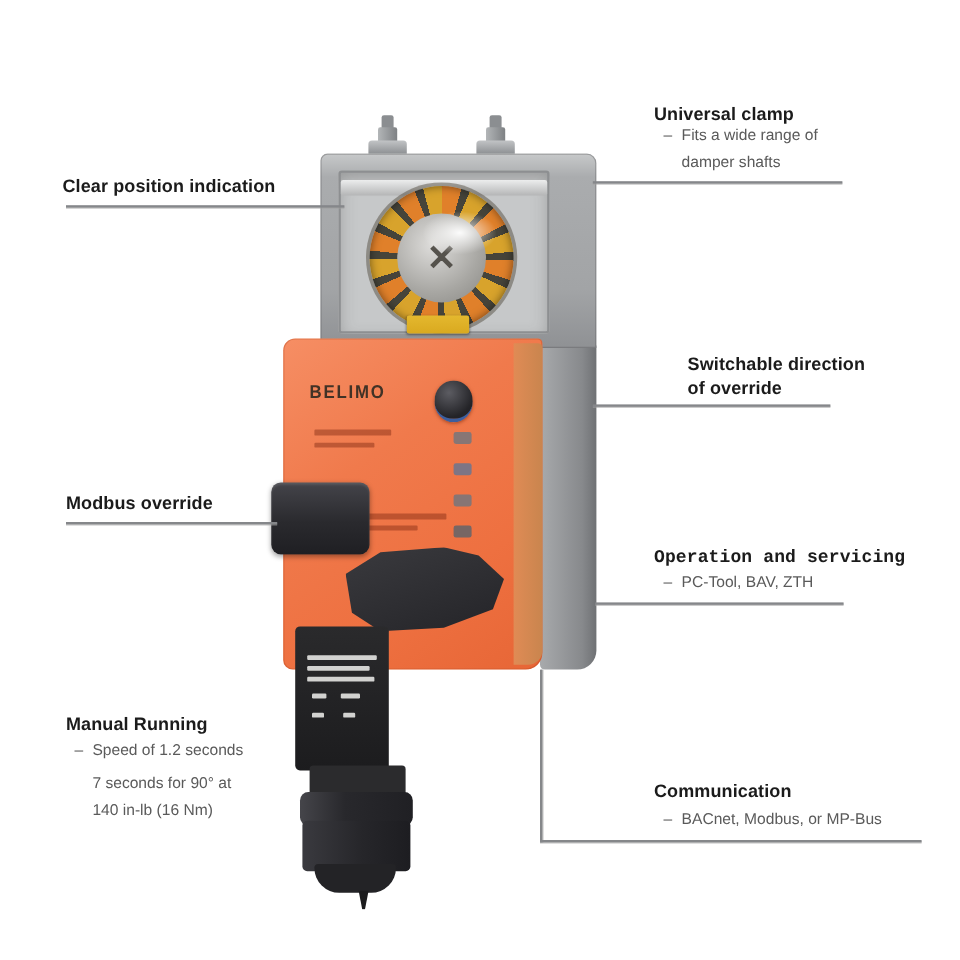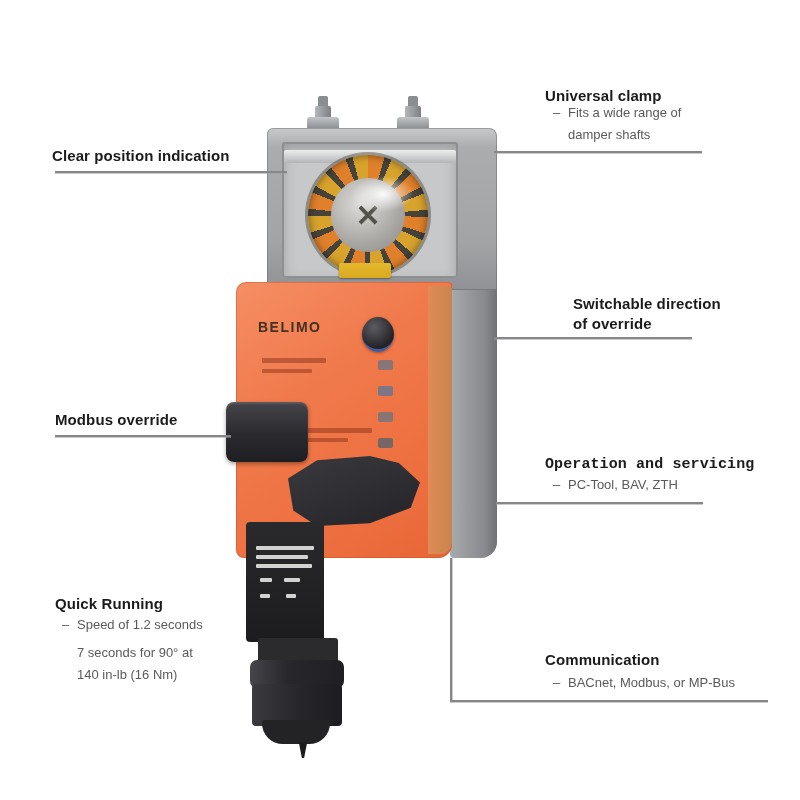--- a/index.html
+++ b/index.html
@@ -171,21 +171,21 @@
   <div class="co-heading" style="left:55px;top:410px;">Modbus override</div>
 
   <div class="co-heading" style="left:545px;top:455px;font-family:Liberation Mono, monospace;">Operation and servicing</div>
   <div class="co-sub" style="left:553px;top:474px;">
     <span class="co-dash">–</span>
     <div class="co-lines">
       <span>PC-Tool, BAV, ZTH</span>
     </div>
   </div>
 
-  <div class="co-heading" style="left:55px;top:594px;">Quick Running</div>
+  <div class="co-heading" style="left:55px;top:594px;">Manual Running</div>
   <div class="co-sub" style="left:62px;top:614px;">
     <span class="co-dash">–</span>
     <div class="co-lines">
       <span>Speed of 1.2 seconds</span>
       <span style="display:block;height:6px;"></span>
       <span>7 seconds for 90° at</span>
       <span>140 in-lb (16 Nm)</span>
     </div>
   </div>
 

